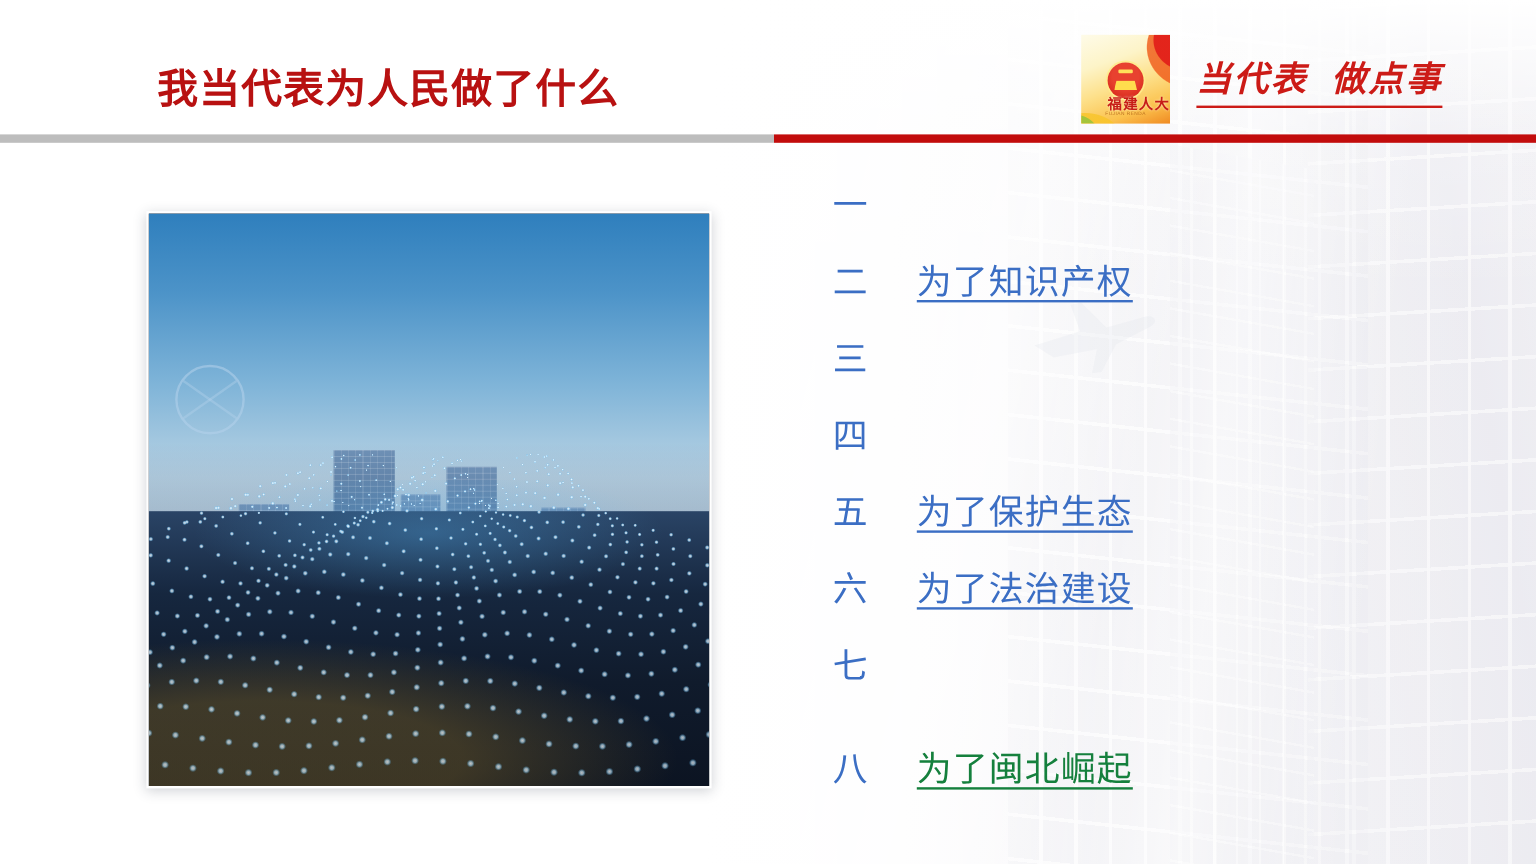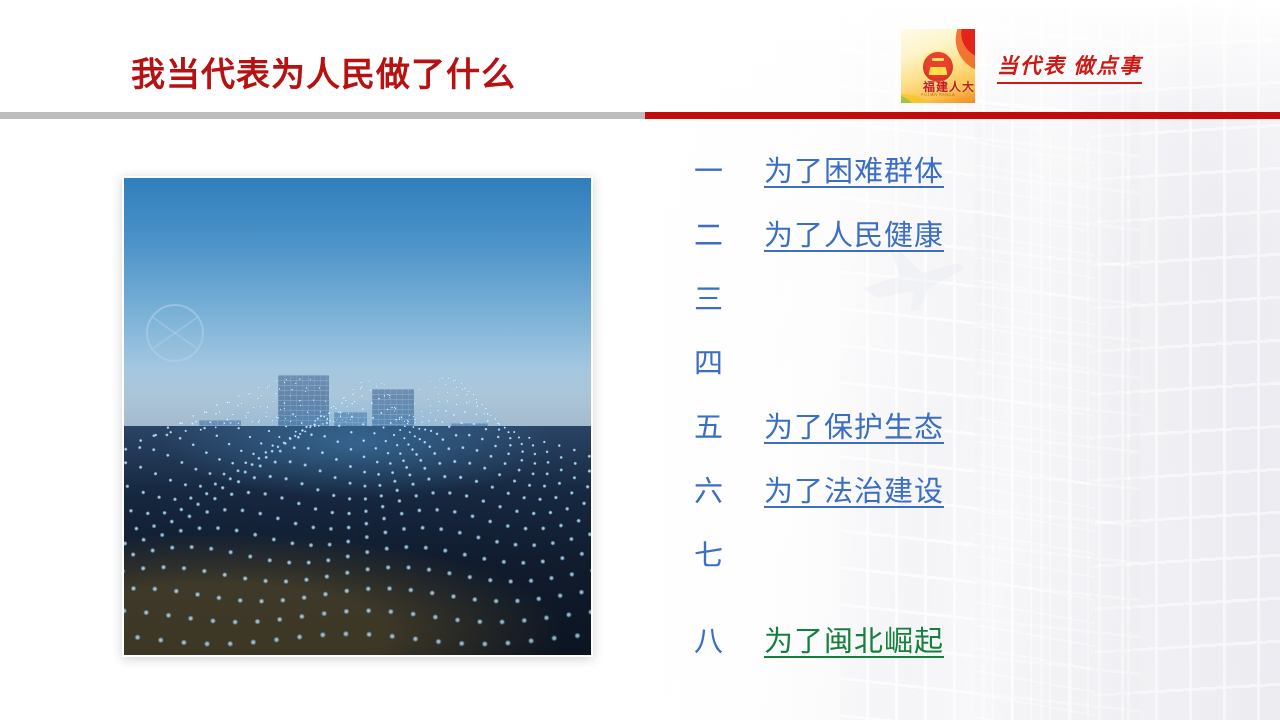--- a/index.html
+++ b/index.html
@@ -154,24 +154,24 @@
     letter-spacing:1px; line-height:1;
     text-shadow:0 0 2px rgba(255,255,255,.7);
   }
   .brand-logo .logo-sub {
     position:absolute; left:0; right:0; top:64px;
     text-align:center; color:#b4671a; font-size:4px; letter-spacing:.4px;
     line-height:1; opacity:.85;
   }
 
   .brand-text {
-    font-size:21px; font-weight:700; font-style:italic;
+    font-size:29px; font-weight:700; font-style:italic;
     color:#cc1b17; letter-spacing:2px; white-space:nowrap;
     border-bottom:2px solid #cc1b17; padding-bottom:3px;
-    font-family:Liberation Serif, serif;
+    font-family:Liberation Mono, monospace;
   }
 
   
   .divider { position:absolute; left:0; top:112px; width:1280px; height:7px; display:flex; }
   .divider .grey { width:645px; height:100%; background:#bdbdbd; }
   .divider .red  { flex:1;      height:100%; background:#c20c0c; }
 
   
   .photo-frame {
     position:absolute; left:122px; top:176px; width:471px; height:481px;
@@ -939,25 +939,24 @@
             </g>
         </svg>
       </div>
     </div>
   </div>
 
   <div class="agenda">
 
   <div class="agenda-item">
         <span class="ag-num" style="color: rgb(59, 110, 196);">一</span>
-        <span class="ag-link" style="color: rgb(59, 110, 196);">为了困难群体</span>
       </div>
       <div class="agenda-item">
         <span class="ag-num" style="color: rgb(59, 110, 196);">二</span>
-        <span class="ag-link" style="color: rgb(59, 110, 196);">为了人民健康</span>
+        <span class="ag-link" style="color: rgb(59, 110, 196);">为了知识产权</span>
       </div>
       <div class="agenda-item">
         <span class="ag-num" style="color: rgb(59, 110, 196);">三</span>
       </div>
       <div class="agenda-item">
         <span class="ag-num" style="color: rgb(59, 110, 196);">四</span>
       </div>
       <div class="agenda-item">
         <span class="ag-num" style="color: rgb(59, 110, 196);">五</span>
         <span class="ag-link" style="color: rgb(59, 110, 196);">为了保护生态</span>

